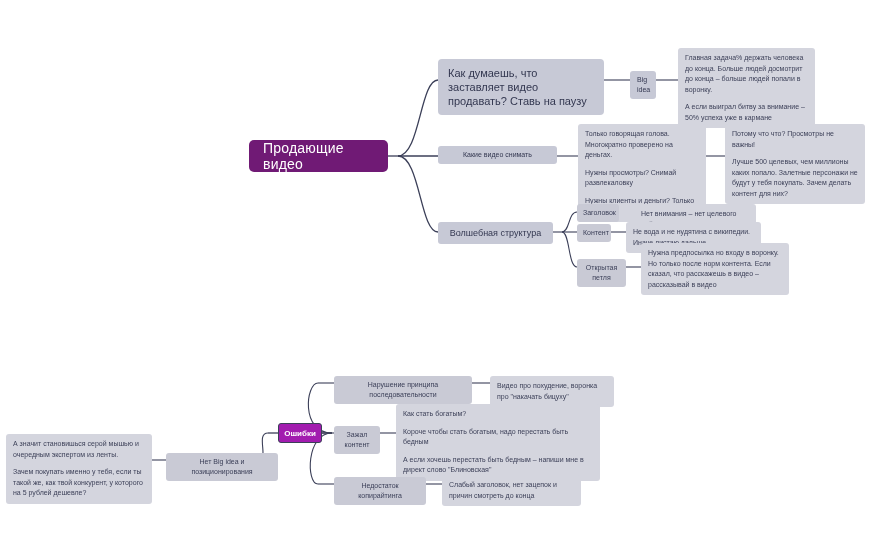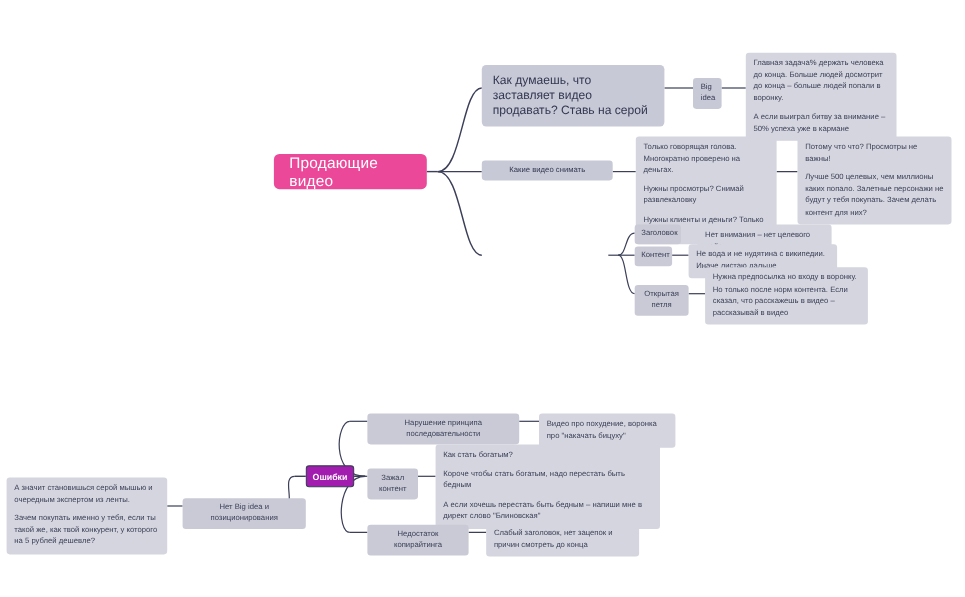--- a/index.html
+++ b/index.html
@@ -29,21 +29,21 @@
     pointer-events: none;
   }
   .node {
     position: absolute;
     box-sizing: border-box;
     border-radius: 4px;
     display: flex;
     align-items: center;
   }
   .node-root {
-    background: #ec4899;
+    background: #701a75;
     color: #ffffff;
     font-size: 14px;
     padding: 9px 14px;
     border-radius: 5px;
     justify-content: flex-start;
     letter-spacing: .2px;
   }
   .node-root-orange {
     background: #a21caf;
     color: #ffffff;
@@ -139,21 +139,21 @@
       <path d="M 380 433 L 396 433" stroke-width="1.1"></path>
       <path d="M 426 484 L 442 484" stroke-width="1.1"></path>
     </g>
   </svg>
 
   <div class="node node-root" style="left:249px; top:140px; width:139px; height:32px;">
     <span>Продающие видео</span>
   </div>
 
   <div class="node node-l1" style="left:438px; top:59px; width:166px;">
-    <p>Как думаешь, что заставляет видео продавать? Ставь на серой</p>
+    <p>Как думаешь, что заставляет видео продавать? Ставь на паузу</p>
   </div>
 
   <div class="node node-l1-sm" style="left:630px; top:71px; width:26px;">
     <span>Big idea</span>
   </div>
 
   <div class="node node-detail" style="left:678px; top:48px; width:137px;">
     <p>Главная задача% держать человека до конца. Больше людей досмотрит до конца – больше людей попали в воронку.</p>
     <p>А если выиграл битву за внимание – 50% успеха уже в кармане</p>
   </div>
@@ -166,20 +166,23 @@
     <p>Только говорящая голова. Многократно проверено на деньгах.</p>
     <p>Нужны просмотры? Снимай развлекаловку</p>
     <p>Нужны клиенты и деньги? Только ГГ</p>
   </div>
 
   <div class="node node-detail" style="left:725px; top:124px; width:140px;">
     <p>Потому что что? Просмотры не важны!</p>
     <p>Лучше 500 целевых, чем миллионы каких попало. Залетные персонажи не будут у тебя покупать. Зачем делать контент для них?</p>
   </div>
 
+  <div class="node node-l1-sm" style="left:438px; top:222px; width:115px; text-align:center; font-size:9px; padding:6px 8px;">
+    <span>Волшебная структура</span>
+  </div>
 
   <div class="node node-l2" style="left:577px; top:204px; width:42px; text-align:center;">
     <span>Заголовок</span>
   </div>
   <div class="node node-detail" style="left:634px; top:204px; width:122px;">
     <p>Нет внимания – нет целевого действия</p>
   </div>
 
   <div class="node node-l2" style="left:577px; top:224px; width:34px; text-align:center;">
     <span>Контент</span>

